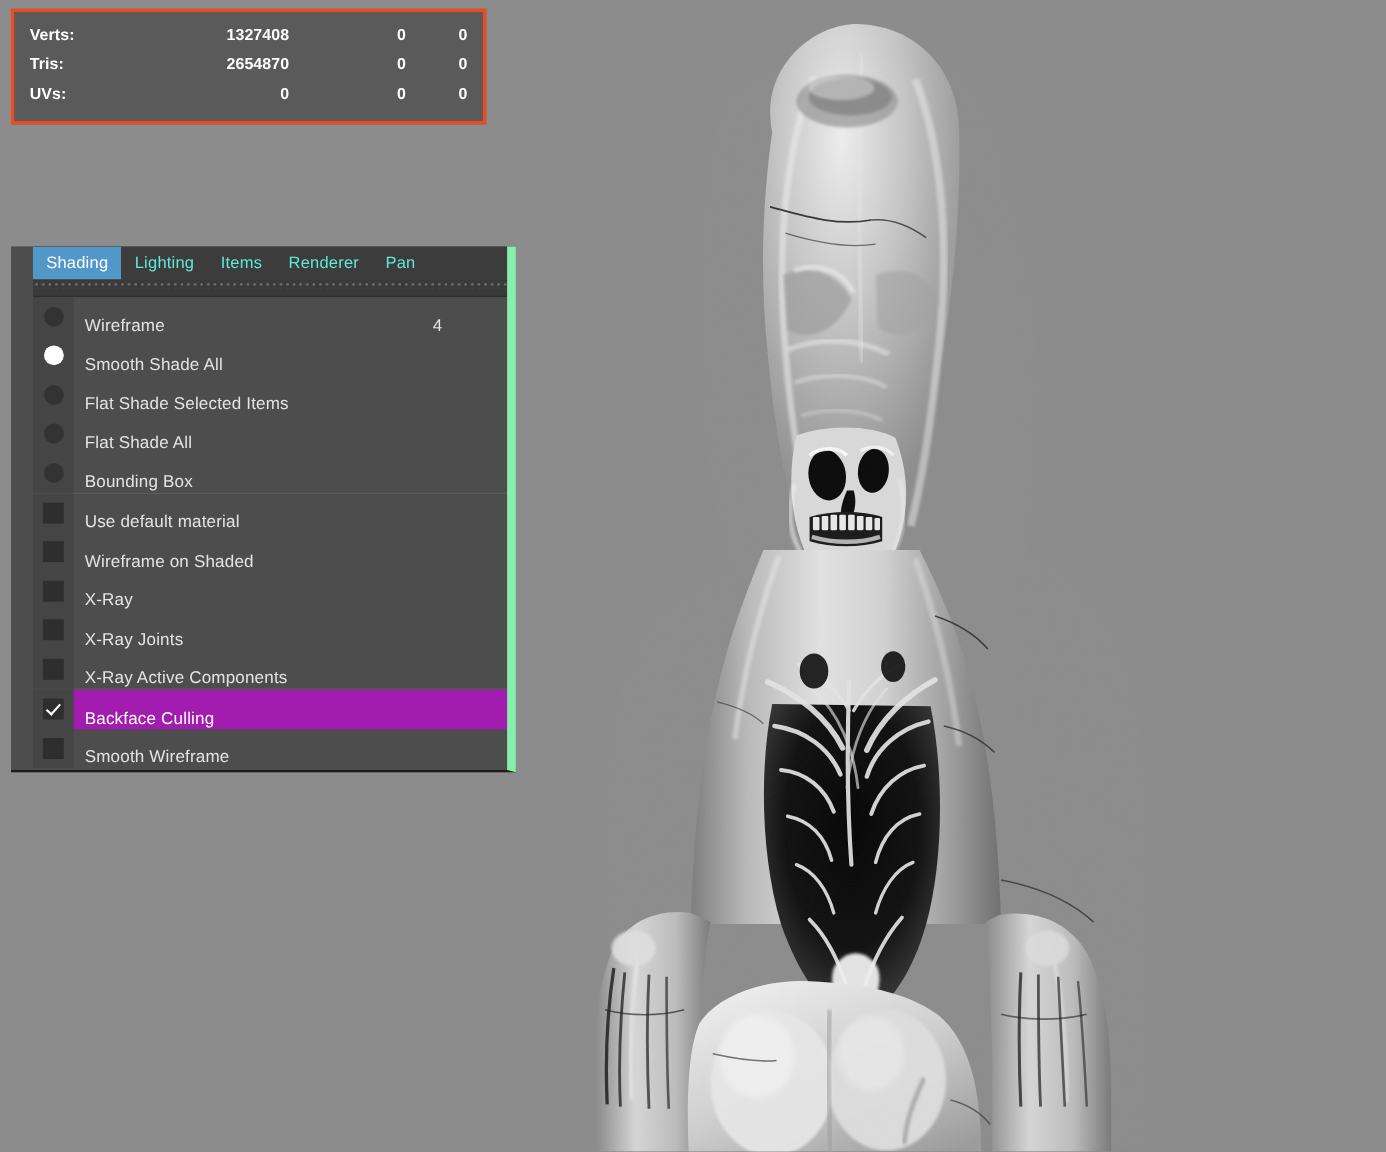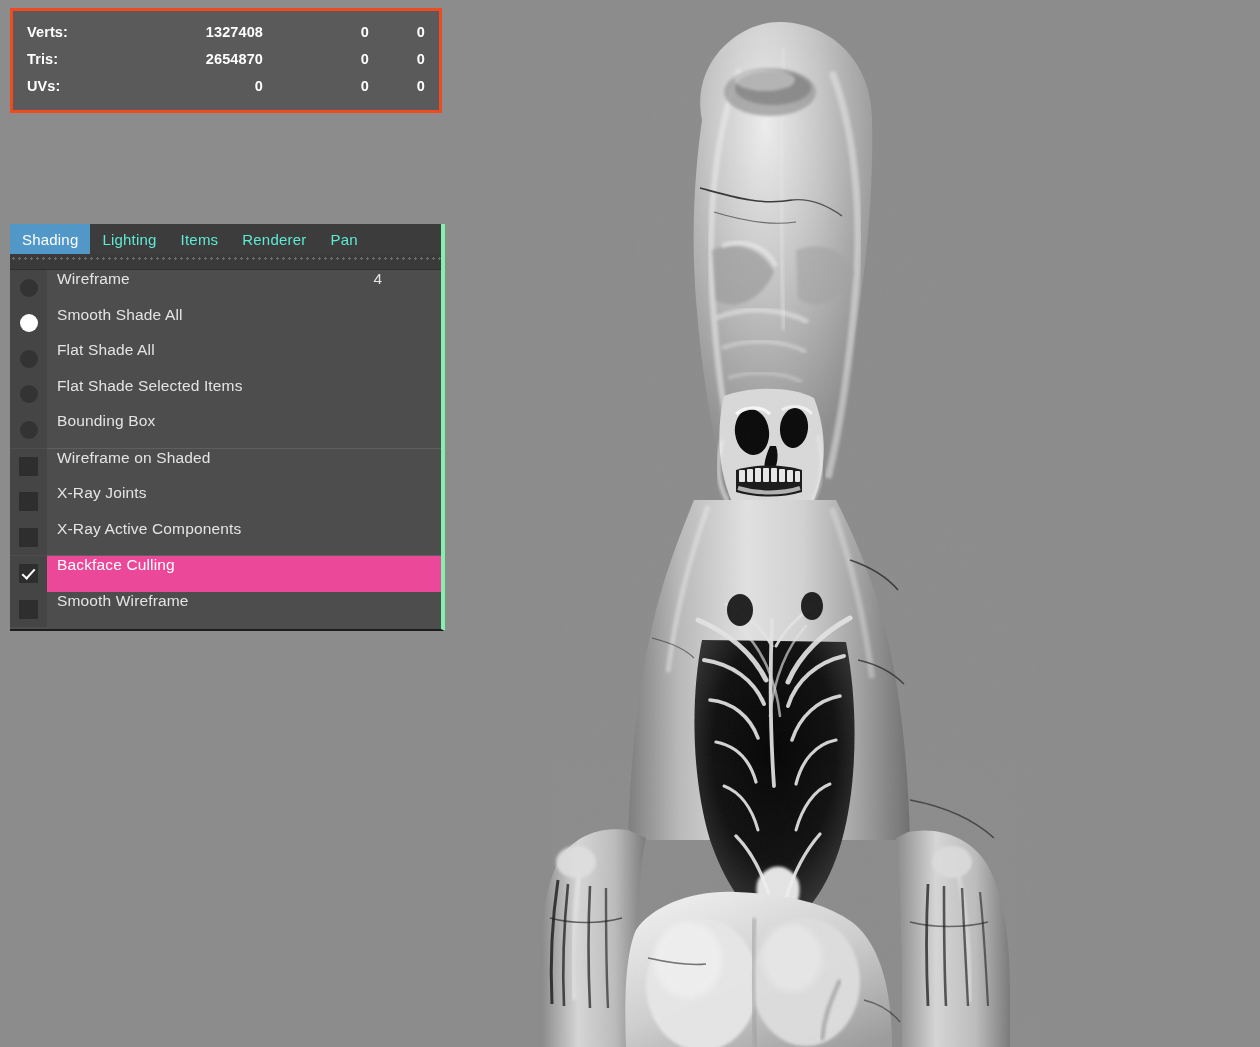--- a/index.html
+++ b/index.html
@@ -58,24 +58,25 @@
   #hud td.c1  { text-align: right; width: 126px; padding-right: 6px; }
   #hud td.c2  { text-align: right; width: 100px; padding-right: 4px; }
   #hud td.c3  { text-align: right; }
 
   
   #menu-panel {
     position: absolute;
     left: 10px; top: 224px;
     width: 431px;
     background: #4d4d4d;
-    border-right: 4px solid #86efac;
+    border-right: 8px solid #86efac;
     border-bottom: 2px solid #1d1d1d;
     z-index: 50;
     overflow: hidden;
+    padding-left: 20px;
   }
 
   
   #menu-bar {
     height: 30px;
     background: #3c3c3c;
     display: flex;
     align-items: stretch;
     overflow: hidden;
     white-space: nowrap;
@@ -124,37 +125,37 @@
     height: 100%;
     background: #454545;
     display: flex;
     align-items: center;
     justify-content: center;
   }
   .mi .body {
     flex: 1;
     height: 100%;
     display: flex;
-    align-items: flex-start;
+    align-items: flex-end;
     padding-left: 10px;
     padding-right: 14px;
     box-sizing: border-box;
   }
   .mi .label {
     color: #e4e4e4;
     font-size: 15.5px;
     letter-spacing: 0.15px;
     flex: 1;
   }
   .mi .hotkey {
     color: #e4e4e4;
     font-size: 15.5px;
     padding-right: 45px;
   }
-  .mi.selected .body { background: #ec4899; }
+  .mi.selected .body { background: #a21caf; }
   .mi.selected .label { color: #ffffff; }
 
   
   .radio {
     width: 18px; height: 18px;
     border-radius: 50%;
     background: #333333;
   }
   .radio.on { background: #ffffff; }
 
@@ -444,46 +445,62 @@
         </div>
         <div class="body">
           <span class="label">Smooth Shade All</span>
         </div>
       </div>
       <div class="mi">
         <div class="gutter">
           <span class="radio"></span>
         </div>
         <div class="body">
+          <span class="label">Flat Shade Selected Items</span>
+        </div>
+      </div>
+      <div class="mi">
+        <div class="gutter">
+          <span class="radio"></span>
+        </div>
+        <div class="body">
           <span class="label">Flat Shade All</span>
         </div>
       </div>
       <div class="mi">
         <div class="gutter">
           <span class="radio"></span>
         </div>
         <div class="body">
-          <span class="label">Flat Shade Selected Items</span>
-        </div>
-      </div>
-      <div class="mi">
-        <div class="gutter">
-          <span class="radio"></span>
-        </div>
-        <div class="body">
           <span class="label">Bounding Box</span>
         </div>
       </div>
       <div class="sep"></div>
       <div class="mi">
         <div class="gutter">
           <span class="checkbox"></span>
         </div>
         <div class="body">
+          <span class="label">Use default material</span>
+        </div>
+      </div>
+      <div class="mi">
+        <div class="gutter">
+          <span class="checkbox"></span>
+        </div>
+        <div class="body">
           <span class="label">Wireframe on Shaded</span>
+        </div>
+      </div>
+      <div class="mi">
+        <div class="gutter">
+          <span class="checkbox"></span>
+        </div>
+        <div class="body">
+          <span class="label">X-Ray</span>
         </div>
       </div>
       <div class="mi">
         <div class="gutter">
           <span class="checkbox"></span>
         </div>
         <div class="body">
           <span class="label">X-Ray Joints</span>
         </div>
       </div>

